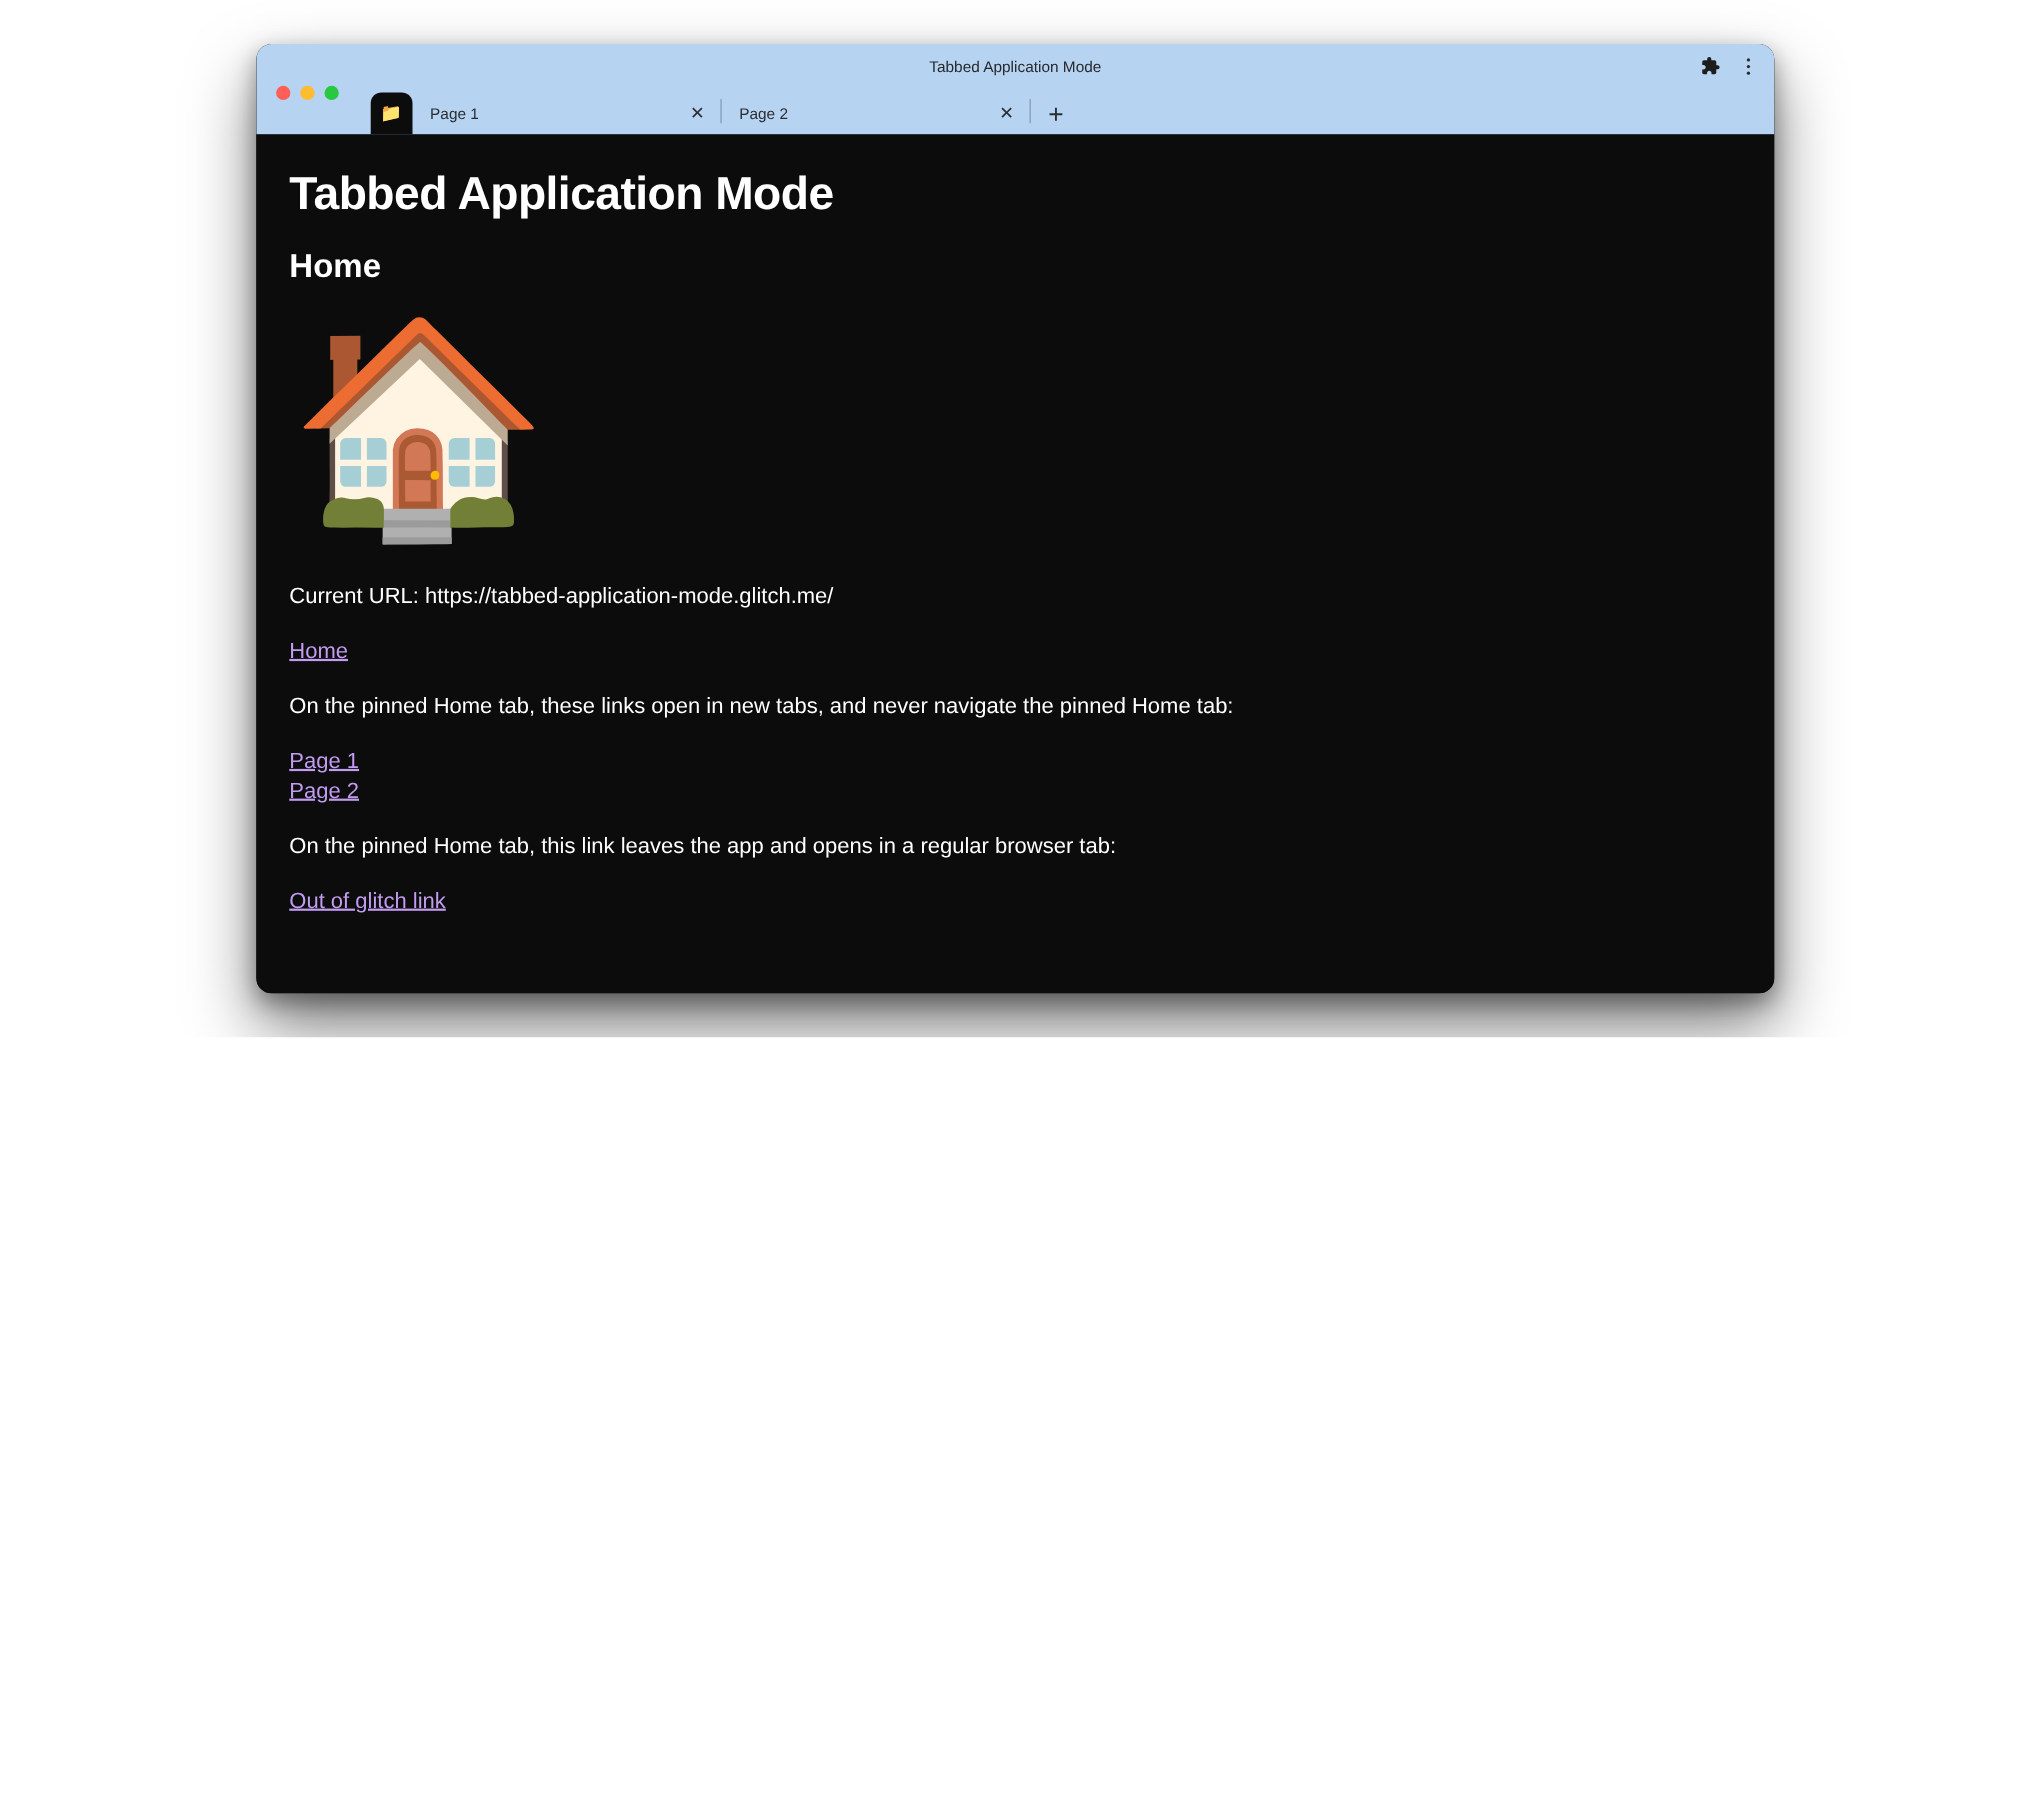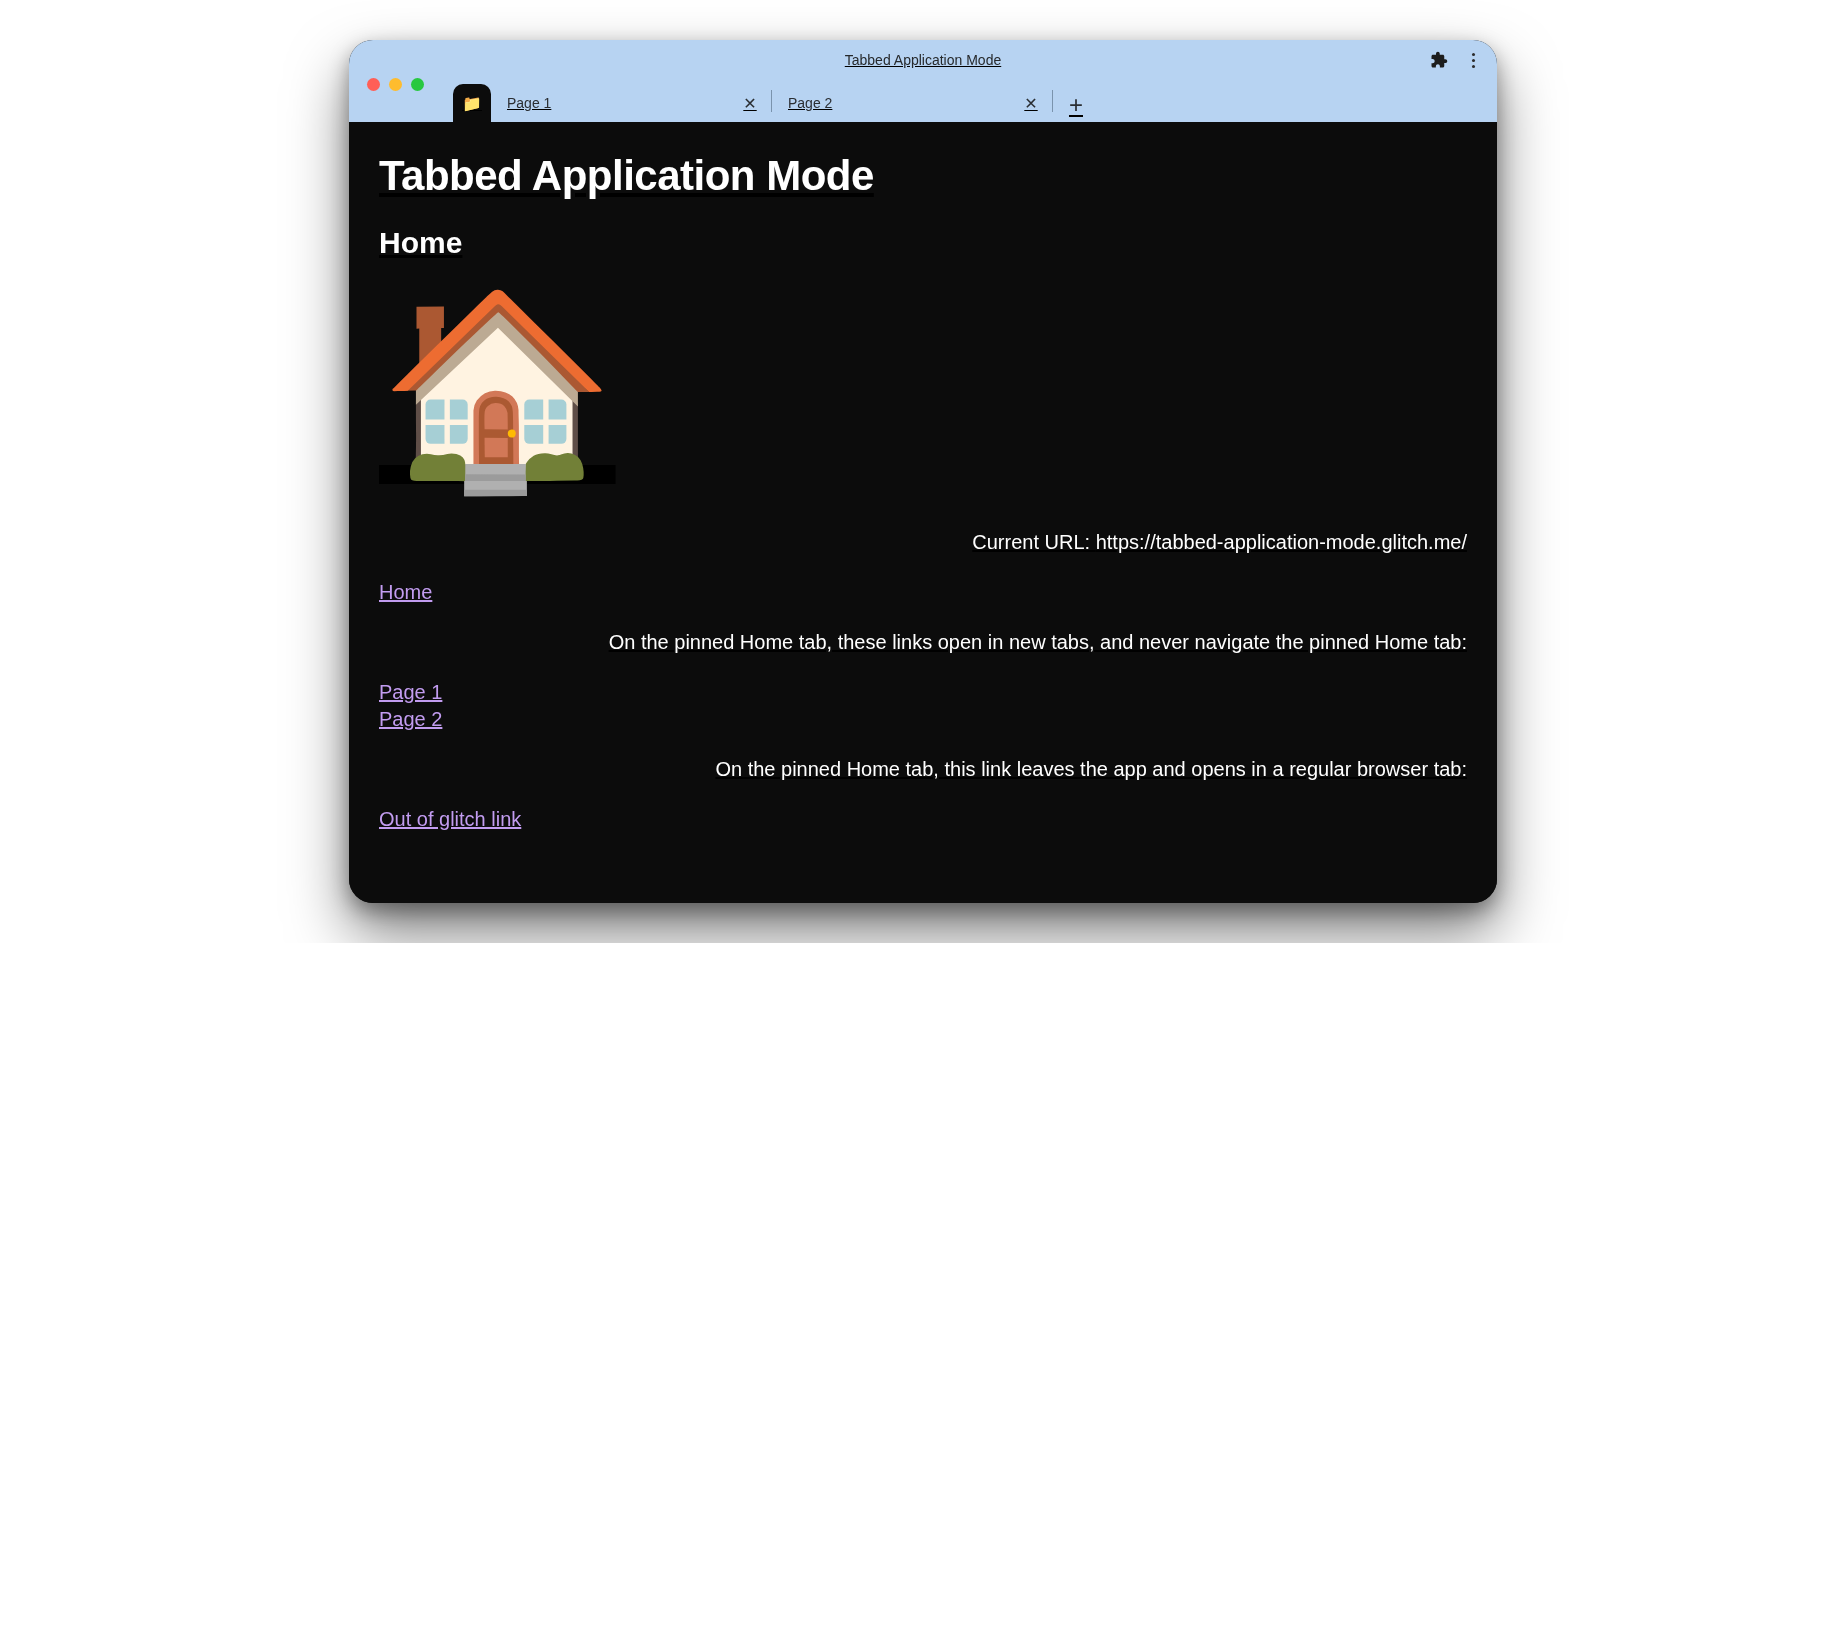--- a/index.html
+++ b/index.html
@@ -9,26 +9,25 @@
     }
     body {
       font-family: -apple-system, BlinkMacSystemFont, "Segoe UI", Helvetica, Arial, sans-serif;
       background: #fff;
       display: flex;
       justify-content: center;
       align-items: flex-start;
       padding: 40px;
     }
     .window {
-      width: 1148px;
-      border-radius: 24px;
+      width: 1380px;
+      border-radius: 14px;
       overflow: hidden;
       box-shadow: 0 30px 60px rgba(0,0,0,0.5), 0 8px 20px rgba(0,0,0,0.35);
       background: #0c0c0c;
-      text-decoration: underline;
     }
     .titlebar {
       background: #b7d3f2;
       position: relative;
     }
     .titlebar-top {
       height: 40px;
       display: flex;
       align-items: center;
       position: relative;
@@ -167,21 +166,20 @@
     .house-emoji {
       font-size: 190px;
       line-height: 1;
       margin-bottom: 44px;
     }
     .content p {
       font-size: 20px;
       line-height: 1.45;
       margin-bottom: 22px;
       color: #fff;
-      text-align: right;
     }
     .content a {
       color: #c29cf0;
       text-decoration: underline;
       font-size: 20px;
       cursor: pointer;
     }
     .link-block {
       margin-bottom: 22px;
     }

